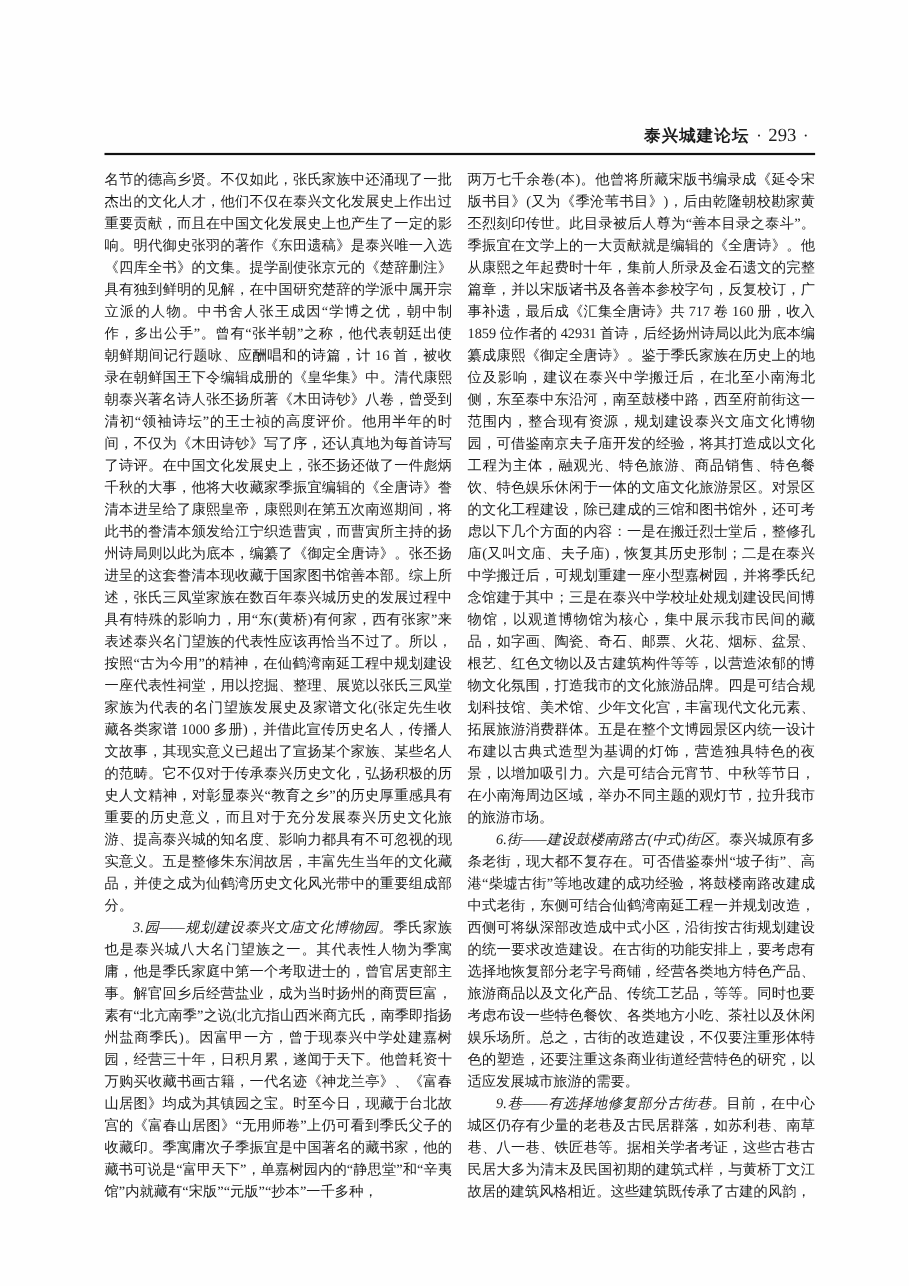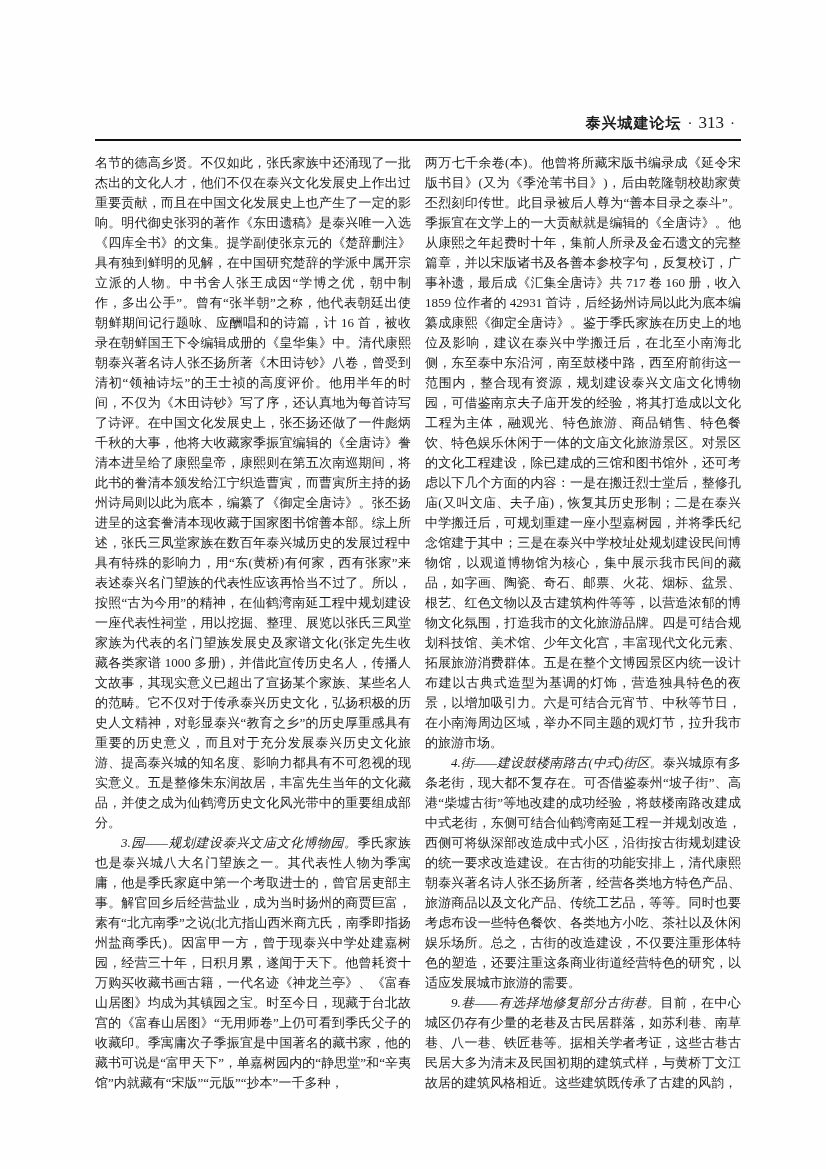--- a/index.html
+++ b/index.html
@@ -71,33 +71,33 @@
   .kai {
     font-style: italic;
   }
 </style>
 </head>
 <body>
 
 <div class="page">
 
   <div class="header">
-    <span class="journal">泰兴城建论坛</span><span class="dot">·</span><span class="pagenum">313</span><span class="dot">·</span>
+    <span class="journal">泰兴城建论坛</span><span class="dot">·</span><span class="pagenum">293</span><span class="dot">·</span>
   </div>
 
   <div class="rule"></div>
 
   <div class="body">
 
     <div class="col">
       <p class="cont">名节的德高乡贤。不仅如此，张氏家族中还涌现了一批杰出的文化人才，他们不仅在泰兴文化发展史上作出过重要贡献，而且在中国文化发展史上也产生了一定的影响。明代御史张羽的著作《东田遗稿》是泰兴唯一入选《四库全书》的文集。提学副使张京元的《楚辞删注》具有独到鲜明的见解，在中国研究楚辞的学派中属开宗立派的人物。中书舍人张王成因“学博之优，朝中制作，多出公手”。曾有“张半朝”之称，他代表朝廷出使朝鲜期间记行题咏、应酬唱和的诗篇，计 16 首，被收录在朝鲜国王下令编辑成册的《皇华集》中。清代康熙朝泰兴著名诗人张丕扬所著《木田诗钞》八卷，曾受到清初“领袖诗坛”的王士祯的高度评价。他用半年的时间，不仅为《木田诗钞》写了序，还认真地为每首诗写了诗评。在中国文化发展史上，张丕扬还做了一件彪炳千秋的大事，他将大收藏家季振宜编辑的《全唐诗》誊清本进呈给了康熙皇帝，康熙则在第五次南巡期间，将此书的誊清本颁发给江宁织造曹寅，而曹寅所主持的扬州诗局则以此为底本，编纂了《御定全唐诗》。张丕扬进呈的这套誊清本现收藏于国家图书馆善本部。综上所述，张氏三凤堂家族在数百年泰兴城历史的发展过程中具有特殊的影响力，用“东(黄桥)有何家，西有张家”来表述泰兴名门望族的代表性应该再恰当不过了。所以，按照“古为今用”的精神，在仙鹤湾南延工程中规划建设一座代表性祠堂，用以挖掘、整理、展览以张氏三凤堂家族为代表的名门望族发展史及家谱文化(张定先生收藏各类家谱 1000 多册)，并借此宣传历史名人，传播人文故事，其现实意义已超出了宣扬某个家族、某些名人的范畴。它不仅对于传承泰兴历史文化，弘扬积极的历史人文精神，对彰显泰兴“教育之乡”的历史厚重感具有重要的历史意义，而且对于充分发展泰兴历史文化旅游、提高泰兴城的知名度、影响力都具有不可忽视的现实意义。五是整修朱东润故居，丰富先生当年的文化藏品，并使之成为仙鹤湾历史文化风光带中的重要组成部分。</p>
       <p class="para"><span class="kai">3.园——规划建设泰兴文庙文化博物园。</span><span>季氏家族也是泰兴城八大名门望族之一。其代表性人物为季寓庸，他是季氏家庭中第一个考取进士的，曾官居吏部主事。解官回乡后经营盐业，成为当时扬州的商贾巨富，素有“北亢南季”之说(北亢指山西米商亢氏，南季即指扬州盐商季氏)。因富甲一方，曾于现泰兴中学处建嘉树园，经营三十年，日积月累，遂闻于天下。他曾耗资十万购买收藏书画古籍，一代名迹《神龙兰亭》、《富春山居图》均成为其镇园之宝。时至今日，现藏于台北故宫的《富春山居图》“无用师卷”上仍可看到季氏父子的收藏印。季寓庸次子季振宜是中国著名的藏书家，他的藏书可说是“富甲天下”，单嘉树园内的“静思堂”和“辛夷馆”内就藏有“宋版”“元版”“抄本”一千多种，</span></p>
     </div>
 
     <div class="col">
       <p class="cont">两万七千余卷(本)。他曾将所藏宋版书编录成《延令宋版书目》(又为《季沧苇书目》)，后由乾隆朝校勘家黄丕烈刻印传世。此目录被后人尊为“善本目录之泰斗”。季振宜在文学上的一大贡献就是编辑的《全唐诗》。他从康熙之年起费时十年，集前人所录及金石遗文的完整篇章，并以宋版诸书及各善本参校字句，反复校订，广事补遗，最后成《汇集全唐诗》共 717 卷 160 册，收入 1859 位作者的 42931 首诗，后经扬州诗局以此为底本编纂成康熙《御定全唐诗》。鉴于季氏家族在历史上的地位及影响，建议在泰兴中学搬迁后，在北至小南海北侧，东至泰中东沿河，南至鼓楼中路，西至府前街这一范围内，整合现有资源，规划建设泰兴文庙文化博物园，可借鉴南京夫子庙开发的经验，将其打造成以文化工程为主体，融观光、特色旅游、商品销售、特色餐饮、特色娱乐休闲于一体的文庙文化旅游景区。对景区的文化工程建设，除已建成的三馆和图书馆外，还可考虑以下几个方面的内容：一是在搬迁烈士堂后，整修孔庙(又叫文庙、夫子庙)，恢复其历史形制；二是在泰兴中学搬迁后，可规划重建一座小型嘉树园，并将季氏纪念馆建于其中；三是在泰兴中学校址处规划建设民间博物馆，以观道博物馆为核心，集中展示我市民间的藏品，如字画、陶瓷、奇石、邮票、火花、烟标、盆景、根艺、红色文物以及古建筑构件等等，以营造浓郁的博物文化氛围，打造我市的文化旅游品牌。四是可结合规划科技馆、美术馆、少年文化宫，丰富现代文化元素、拓展旅游消费群体。五是在整个文博园景区内统一设计布建以古典式造型为基调的灯饰，营造独具特色的夜景，以增加吸引力。六是可结合元宵节、中秋等节日，在小南海周边区域，举办不同主题的观灯节，拉升我市的旅游市场。</p>
-      <p class="para"><span class="kai">4.街——建设鼓楼南路古(中式)街区。</span><span>泰兴城原有多条老街，现大都不复存在。可否借鉴泰州“坡子街”、高港“柴墟古街”等地改建的成功经验，将鼓楼南路改建成中式老街，东侧可结合仙鹤湾南延工程一并规划改造，西侧可将纵深部改造成中式小区，沿街按古街规划建设的统一要求改造建设。在古街的功能安排上，清代康熙朝泰兴著名诗人张丕扬所著，经营各类地方特色产品、旅游商品以及文化产品、传统工艺品，等等。同时也要考虑布设一些特色餐饮、各类地方小吃、茶社以及休闲娱乐场所。总之，古街的改造建设，不仅要注重形体特色的塑造，还要注重这条商业街道经营特色的研究，以适应发展城市旅游的需要。</span></p>
+      <p class="para"><span class="kai">6.街——建设鼓楼南路古(中式)街区。</span><span>泰兴城原有多条老街，现大都不复存在。可否借鉴泰州“坡子街”、高港“柴墟古街”等地改建的成功经验，将鼓楼南路改建成中式老街，东侧可结合仙鹤湾南延工程一并规划改造，西侧可将纵深部改造成中式小区，沿街按古街规划建设的统一要求改造建设。在古街的功能安排上，要考虑有选择地恢复部分老字号商铺，经营各类地方特色产品、旅游商品以及文化产品、传统工艺品，等等。同时也要考虑布设一些特色餐饮、各类地方小吃、茶社以及休闲娱乐场所。总之，古街的改造建设，不仅要注重形体特色的塑造，还要注重这条商业街道经营特色的研究，以适应发展城市旅游的需要。</span></p>
       <p class="para"><span class="kai">9.巷——有选择地修复部分古街巷。</span><span>目前，在中心城区仍存有少量的老巷及古民居群落，如苏利巷、南草巷、八一巷、铁匠巷等。据相关学者考证，这些古巷古民居大多为清末及民国初期的建筑式样，与黄桥丁文江故居的建筑风格相近。这些建筑既传承了古建的风韵，</span></p>
     </div>
 
   </div>
 
 </div>
 
 </body></html>

